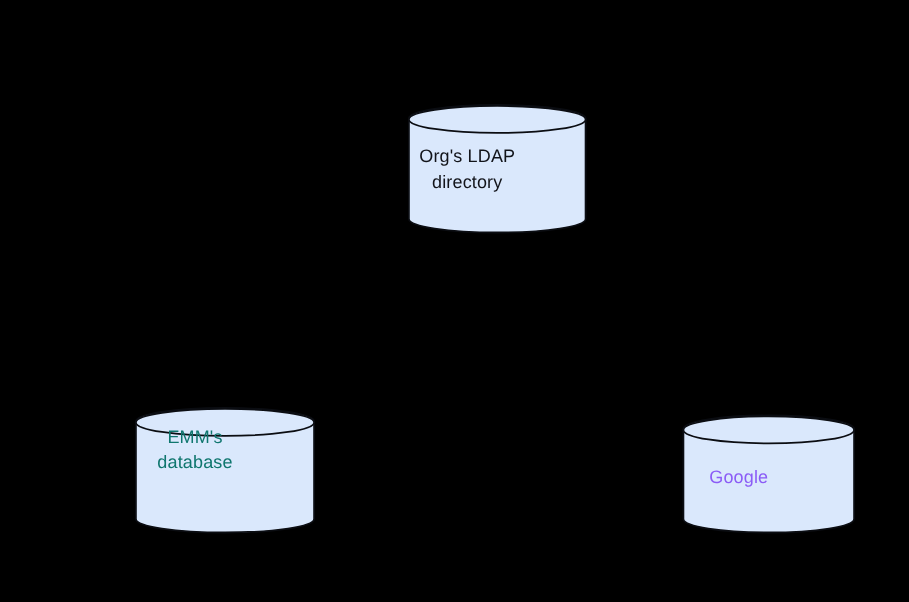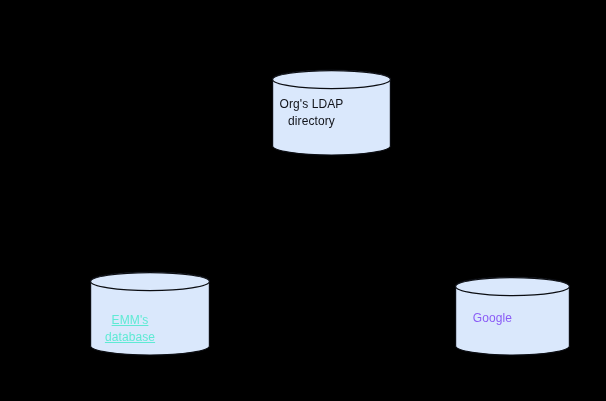--- a/index.html
+++ b/index.html
@@ -52,21 +52,21 @@
       </svg>
     <div class="cyl-label" style="top: 26px; color: rgb(18, 20, 26);">Org's LDAP
 directory</div>
   </div>
 
   <div class="cylinder" id="node-emm" style="left: 50px; top: 272px; width: 120px; height: 83px;">
     <svg width="120" height="83" viewBox="0 0 120 83">
         <path d="M 0.6,9 L 0.6,74 A 59.4,9 0 0 0 119.4,74 L 119.4,9 A 59.4,9 0 0 0 0.6,9 Z" fill="#dae8fc" stroke="#0b0d12" stroke-width="1.2" stroke-linejoin="round"></path>
         <ellipse cx="60" cy="9.6" rx="59.4" ry="9" fill="#dae8fc" stroke="#0b0d12" stroke-width="1.2"></ellipse>
       </svg>
-    <div class="cyl-label" style="top: 40px; color: #5eead4; text-decoration: underline;">EMM's
+    <div class="cyl-label" style="top: 11px; color: #0f766e;">EMM's
 database</div>
   </div>
 
   <div class="cylinder" id="node-google" style="left: 415px; top: 277px; width: 115px; height: 78px;">
     <svg width="115" height="78" viewBox="0 0 115 78">
         <path d="M 0.6,9 L 0.6,69 A 56.9,9 0 0 0 114.4,69 L 114.4,9 A 56.9,9 0 0 0 0.6,9 Z" fill="#dae8fc" stroke="#0b0d12" stroke-width="1.2" stroke-linejoin="round"></path>
         <ellipse cx="57.5" cy="9.6" rx="56.9" ry="9" fill="#dae8fc" stroke="#0b0d12" stroke-width="1.2"></ellipse>
       </svg>
     <div class="cyl-label" style="top: 33px; color: #8b5cf6;">Google</div>
   </div>

